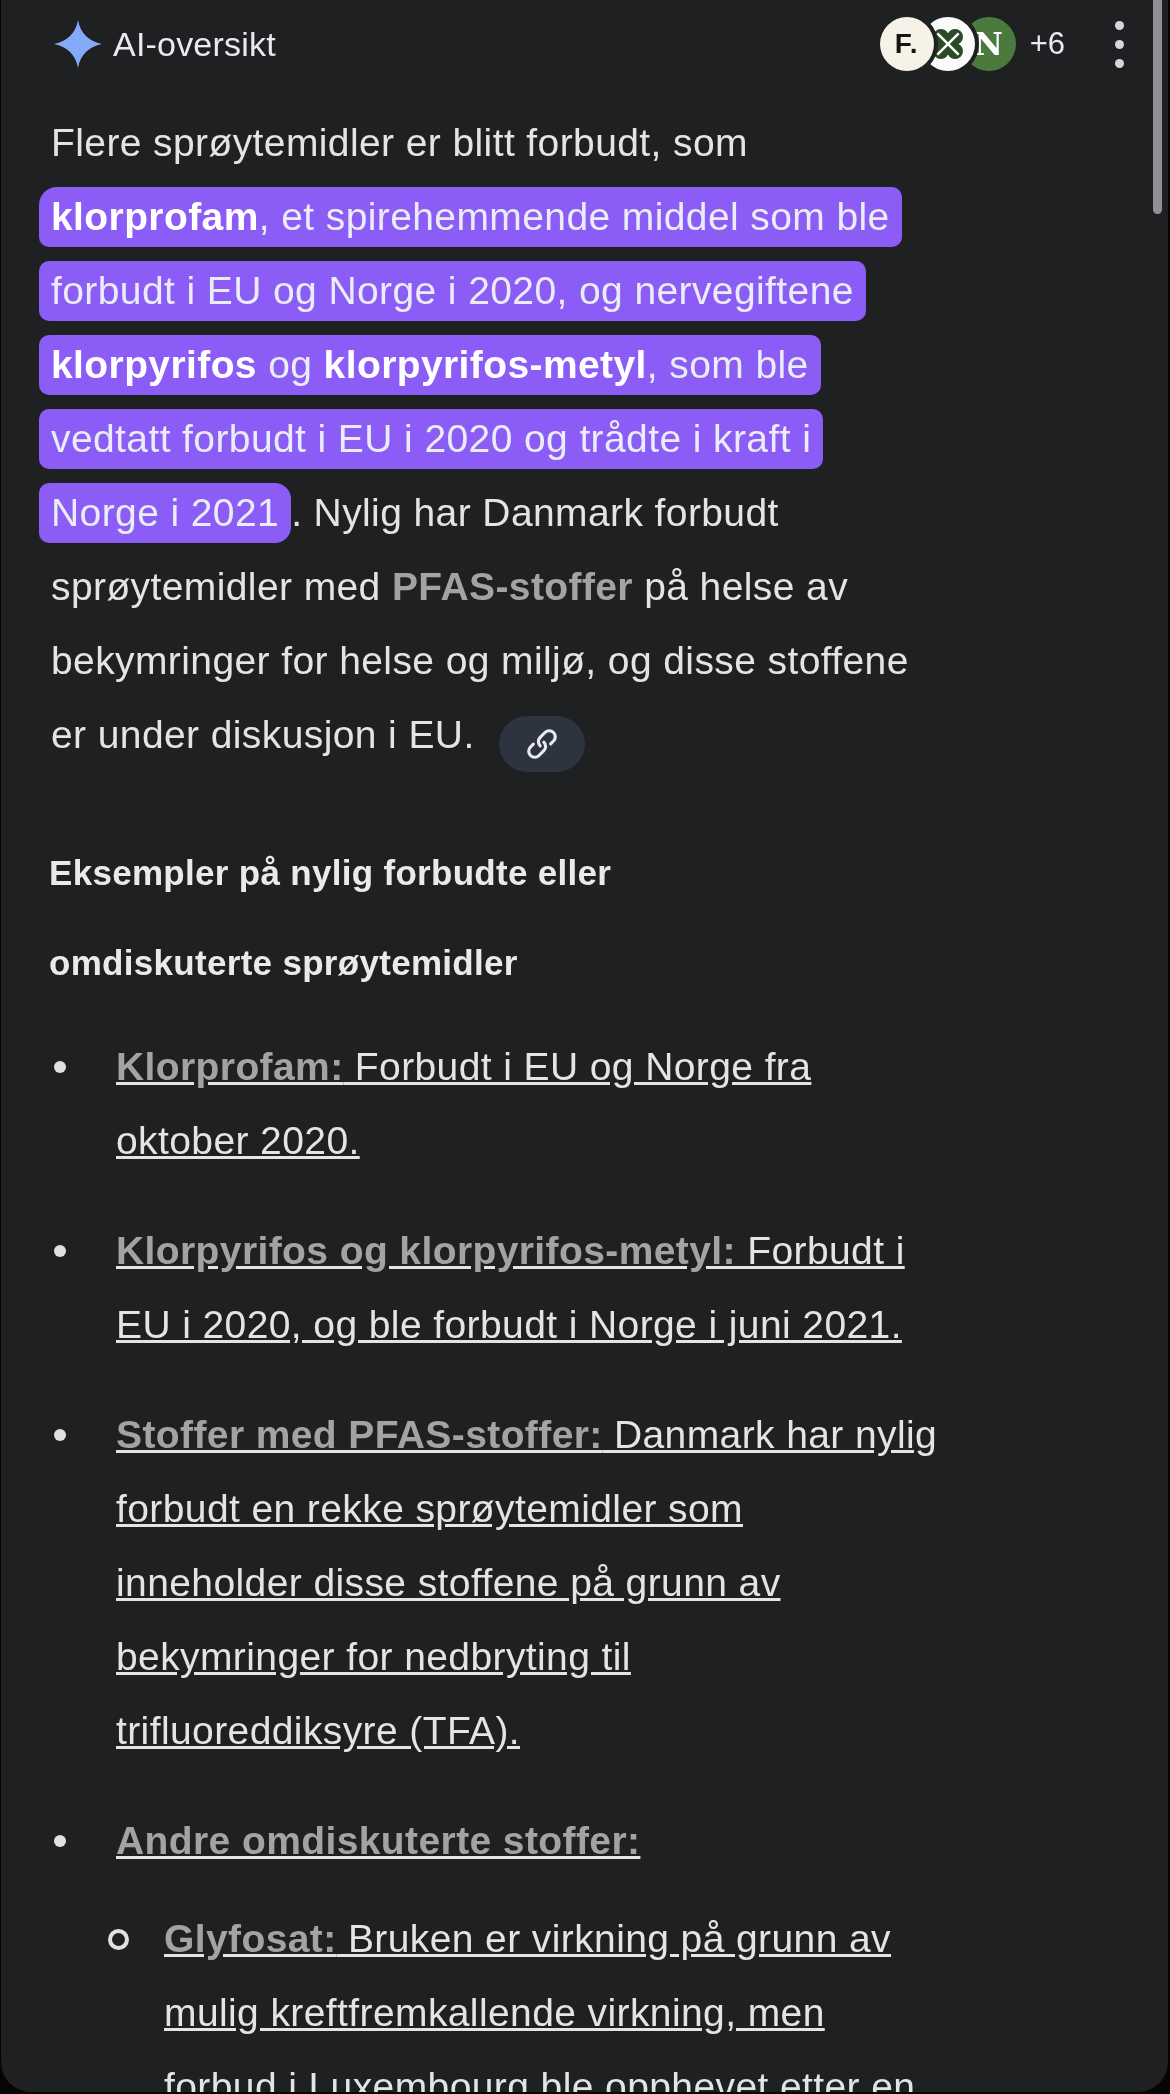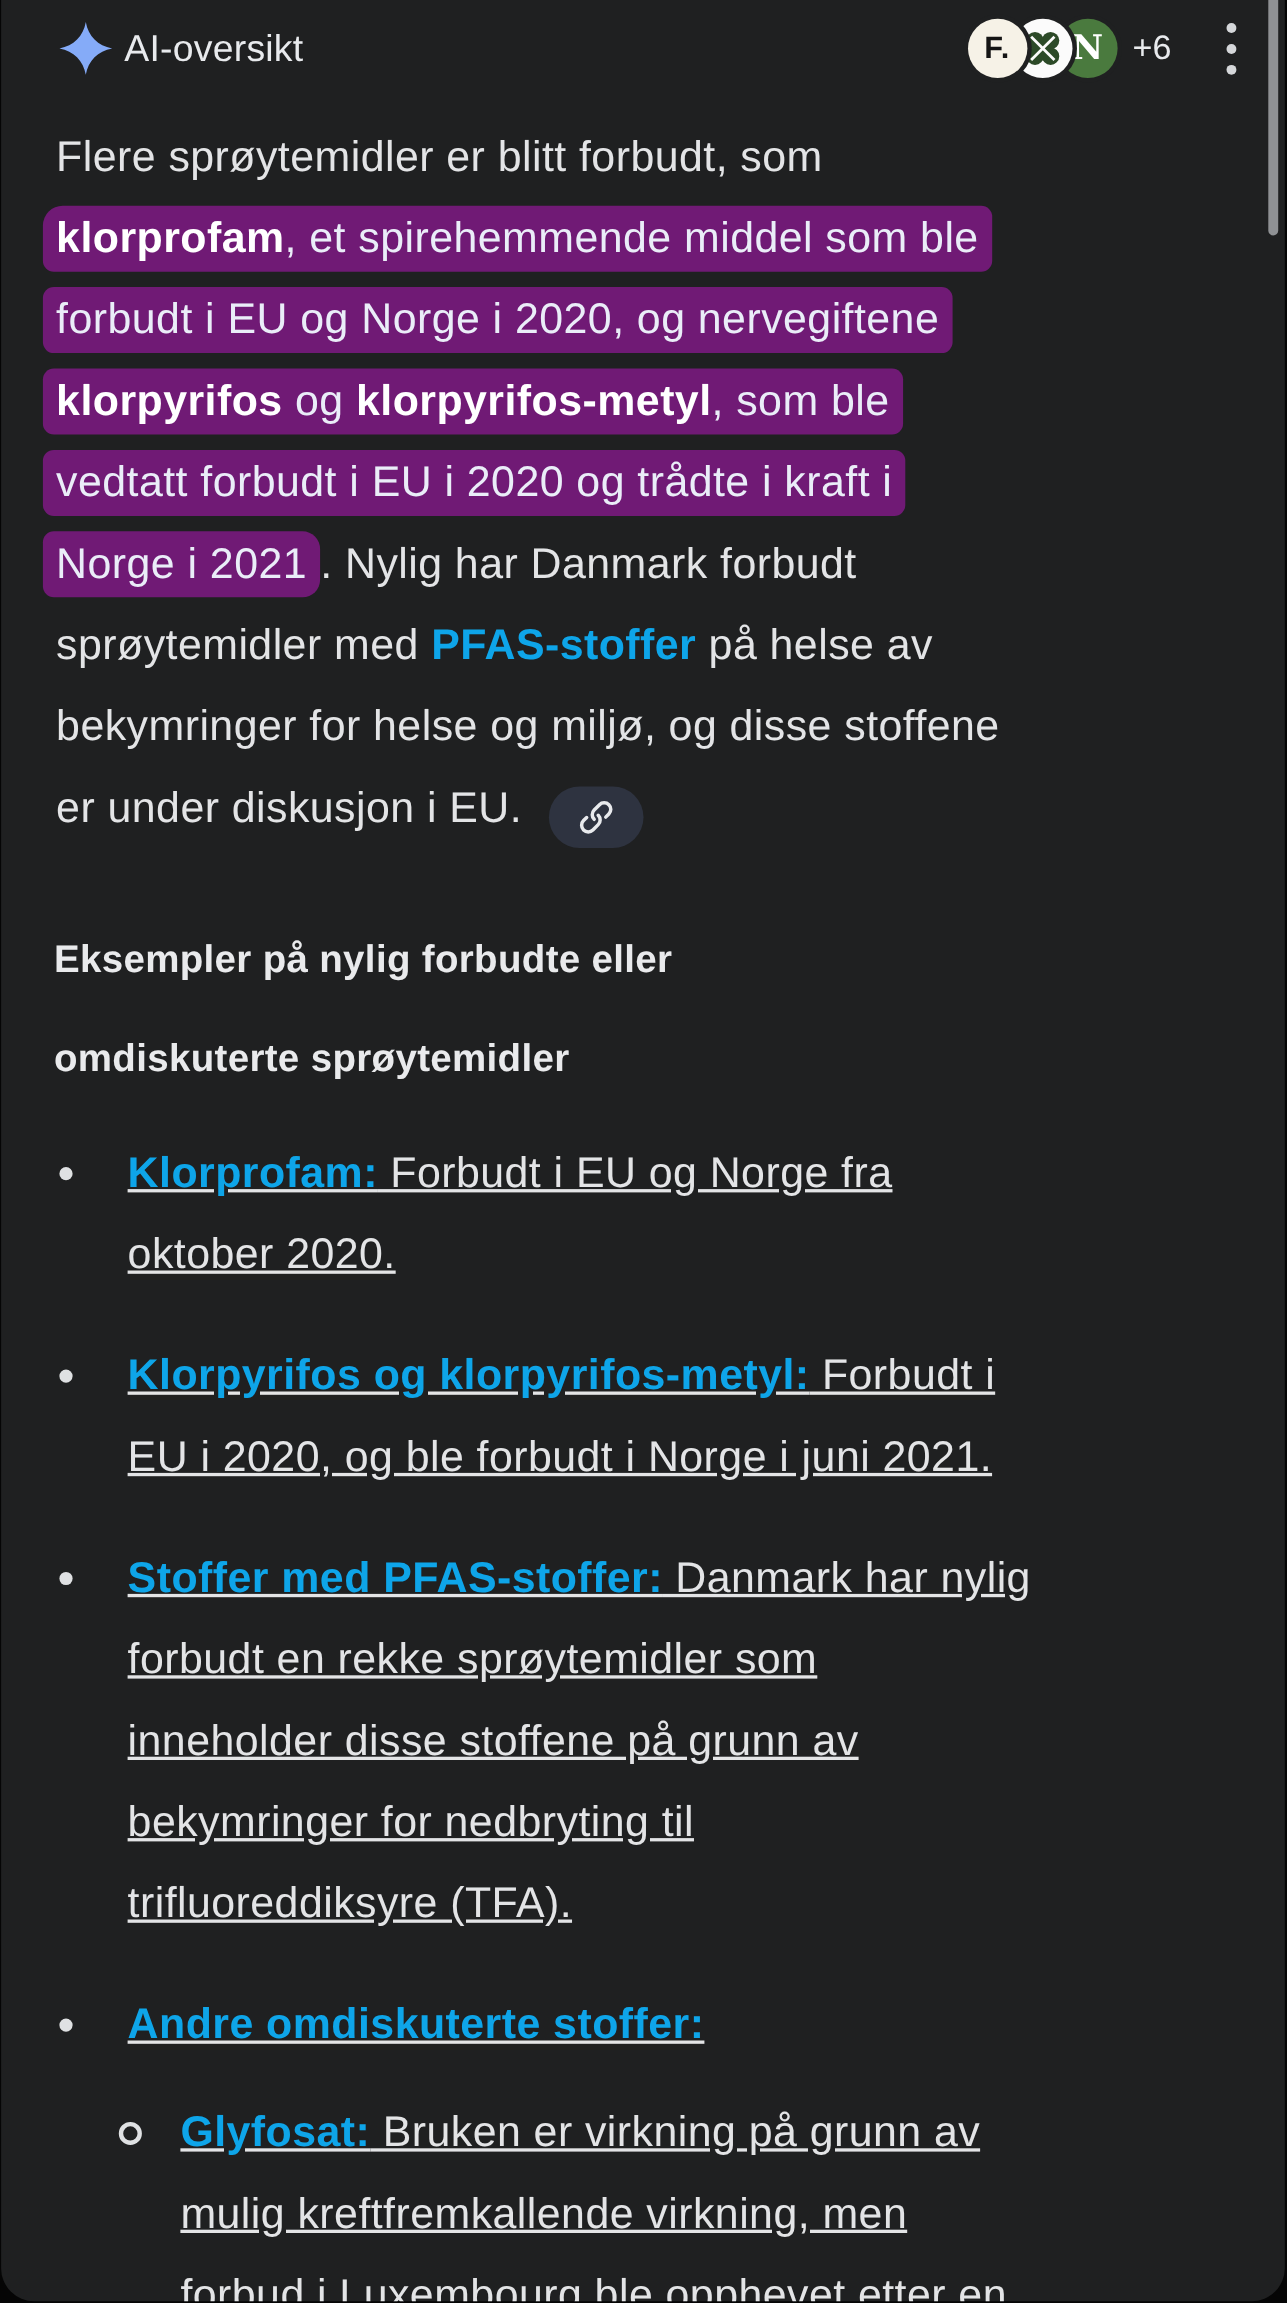--- a/index.html
+++ b/index.html
@@ -24,22 +24,22 @@
   .fav.f1{background:#f6f2e7;z-index:3;font-weight:700;font-size:28px;color:#151515;letter-spacing:1px;}
   .fav.f2{background:#fbfbfb;z-index:2;}
   .fav.f3{background:#4a7a3e;z-index:1;font-family:"DejaVu Serif","Liberation Serif",serif;font-size:31px;font-weight:700;color:#fff;}
   .more{font-size:31px;color:#e8eaed;margin-left:14px;font-weight:400;}
   .menu-btn{margin-left:46px;margin-right:6px;background:none;border:none;padding:4px;display:flex;flex-direction:column;align-items:center;gap:10px;cursor:pointer;}
   .menu-btn .d{width:9px;height:9px;border-radius:50%;background:#d5d7da;}
   .scrollbar{position:absolute;right:8px;top:0;width:9px;height:214px;background:#8f9194;border-radius:0 0 6px 6px;z-index:20;}
   
   .para{position:absolute;left:50px;top:106px;font-size:39px;line-height:74px;letter-spacing:.4px;white-space:nowrap;}
   .pline{height:74px;}
-  .b{font-weight:700;color:#0ea5e9;}
-  .hl{background:#701a75;border-radius:10px;padding:8px 12px 9px 12px;margin-left:-12px;}
+  .b{font-weight:700;color:#a3a3a3;}
+  .hl{background:#8b5cf6;border-radius:10px;padding:8px 12px 9px 12px;margin-left:-12px;}
   .hl .run{color:#eaedf8;}
   .hl .b{color:#ffffff;}
   .hl-start{border-top-left-radius:18px;}
   .hl-end{border-radius:10px 16px 16px 10px;text-align:right;}
   .link-chip{display:inline-flex;align-items:center;justify-content:center;vertical-align:-16px;
     margin-left:24px;width:86px;height:56px;border-radius:28px;background:#2e3340;border:none;cursor:pointer;}
   
   .heading{position:absolute;left:48px;top:828px;font-size:35px;font-weight:700;line-height:90px;color:#e9eaec;letter-spacing:.3px;white-space:nowrap;}
   
   .list{position:absolute;left:50px;top:1030px;font-size:39px;line-height:74px;letter-spacing:.4px;list-style:none;margin:0;padding:0;}

